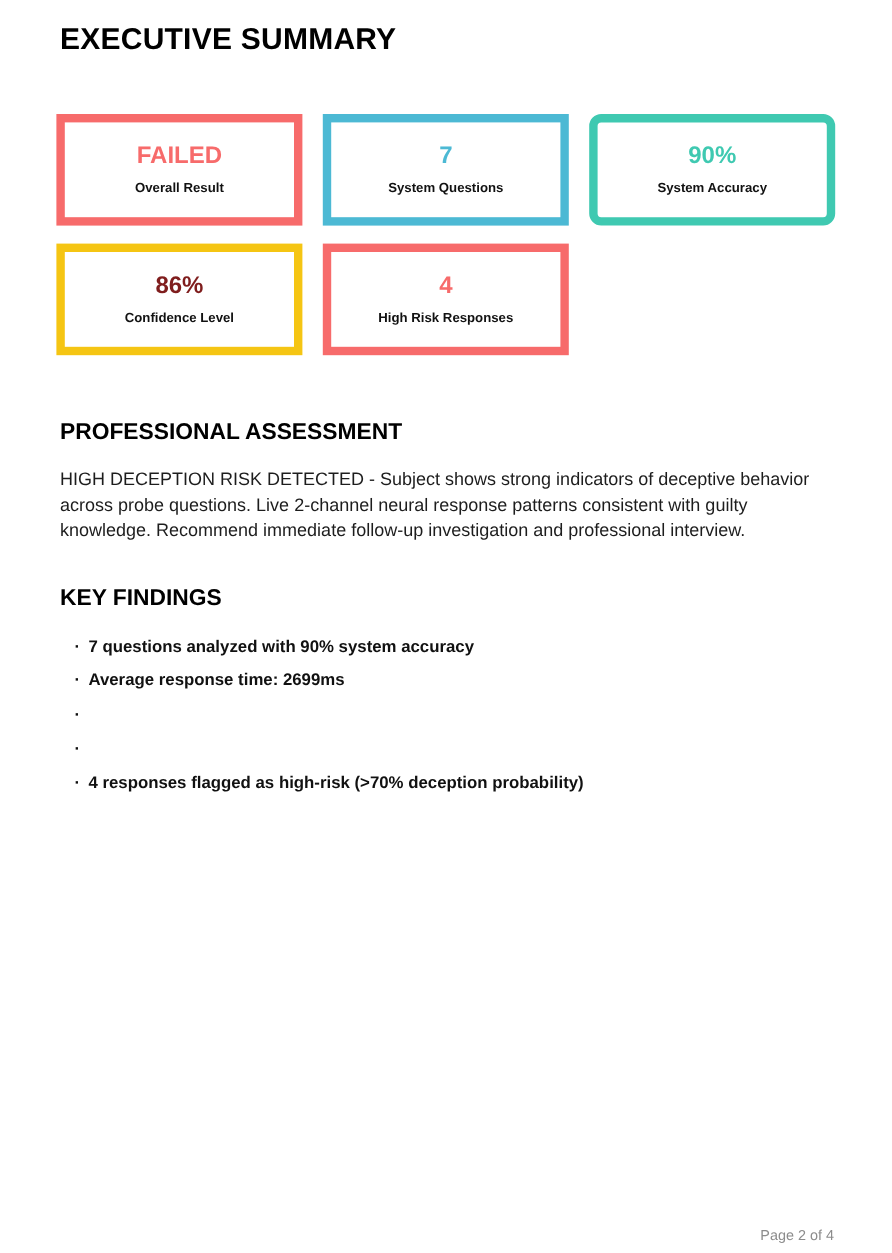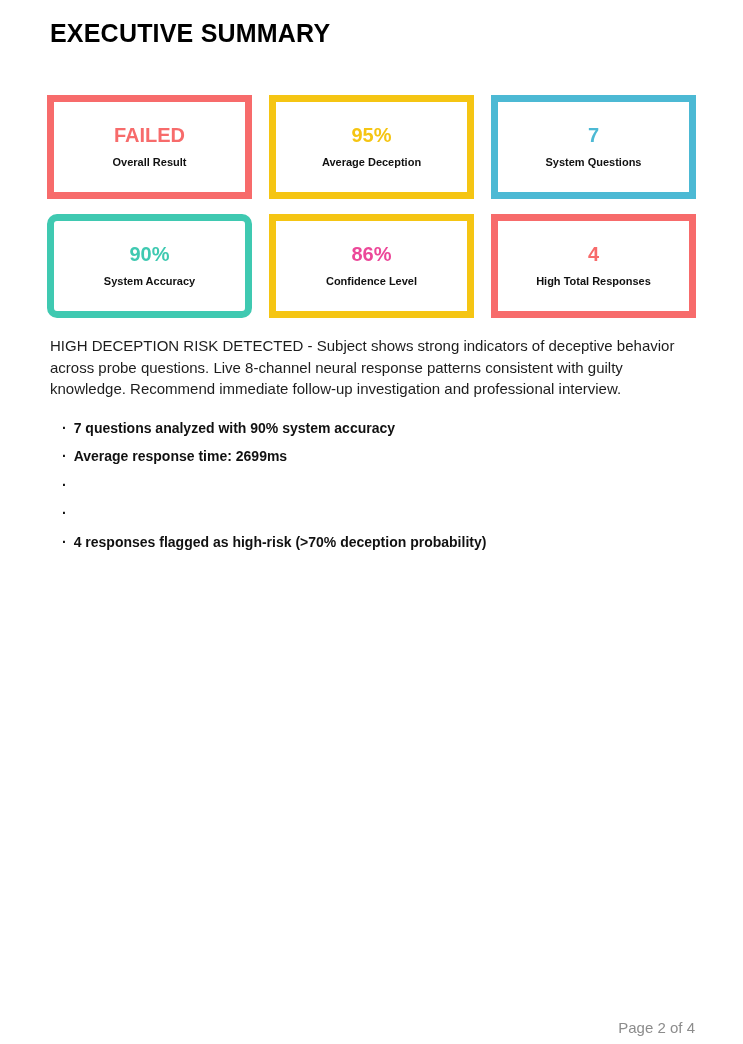--- a/index.html
+++ b/index.html
@@ -29,21 +29,21 @@
     line-height: 30px;
   }
   .cards {
     display: grid;
     grid-template-columns: repeat(3, 1fr);
     gap: 15px 17px;
     margin: 47px 47px 0 47px;
   }
   .card {
     box-sizing: border-box;
-    height: 104px;
+    height: 93px;
     background: #ffffff;
     border: 7px solid #cccccc; 
     display: flex;
     flex-direction: column;
     align-items: center;
     justify-content: center;
     text-align: center;
   }
   .card-value {
     font-size: 20px;
@@ -89,69 +89,67 @@
     margin-bottom: 12px;
   }
   .bullet {
     margin-right: 7px;
     font-weight: 700;
   }
   .page-footer {
     position: absolute;
     right: 48px;
     bottom: 26px;
-    font-size: 15px;
+    font-size: 12px;
     color: #8c8c8c;
   }
 </style>
 </head>
 <body>
 
 <div class="page">
 
   <h1 class="page-title">EXECUTIVE SUMMARY</h1>
 
   <section class="cards">
 
       <div class="card" style="border-color: rgb(247, 107, 107);">
         <div class="card-value" style="color: rgb(247, 107, 107);">FAILED</div>
         <div class="card-label">Overall Result</div>
       </div>
 
-      <div class="card" style="border-color: rgb(245, 197, 19);">
-        <div class="card-value" style="color: rgb(245, 197, 19);">95%</div>
-        <div class="card-label">Average Deception</div>
-      </div>
 
       <div class="card" style="border-color: rgb(76, 185, 212);">
         <div class="card-value" style="color: rgb(76, 185, 212);">7</div>
         <div class="card-label">System Questions</div>
       </div>
 
       <div class="card" style="border-color: rgb(63, 201, 177); border-radius: 10px;">
         <div class="card-value" style="color: rgb(63, 201, 177);">90%</div>
         <div class="card-label">System Accuracy</div>
       </div>
 
       <div class="card" style="border-color: rgb(245, 197, 19);">
-        <div class="card-value" style="color: #ec4899;">86%</div>
+        <div class="card-value" style="color: #7f1d1d;">86%</div>
         <div class="card-label">Confidence Level</div>
       </div>
 
       <div class="card" style="border-color: rgb(247, 107, 107);">
         <div class="card-value" style="color: rgb(247, 107, 107);">4</div>
-        <div class="card-label">High Total Responses</div>
+        <div class="card-label">High Risk Responses</div>
       </div>
     </section>
 
   <section class="assessment">
-    <p class="assessment-body">HIGH DECEPTION RISK DETECTED - Subject shows strong indicators of deceptive behavior across probe questions. Live 8-channel neural response patterns consistent with guilty knowledge. Recommend immediate follow-up investigation and professional interview.</p>
+    <h2 class="section-heading">PROFESSIONAL ASSESSMENT</h2>
+    <p class="assessment-body">HIGH DECEPTION RISK DETECTED - Subject shows strong indicators of deceptive behavior across probe questions. Live 2-channel neural response patterns consistent with guilty knowledge. Recommend immediate follow-up investigation and professional interview.</p>
   </section>
 
   <section class="findings">
+    <h2 class="section-heading">KEY FINDINGS</h2>
     <ul class="findings-list">
 
         <li class="finding">
           <span class="bullet">·</span>
           <span class="finding-text">7 questions analyzed with 90% system accuracy</span>
         </li>
 
         <li class="finding">
           <span class="bullet">·</span>
           <span class="finding-text">Average response time: 2699ms</span>

